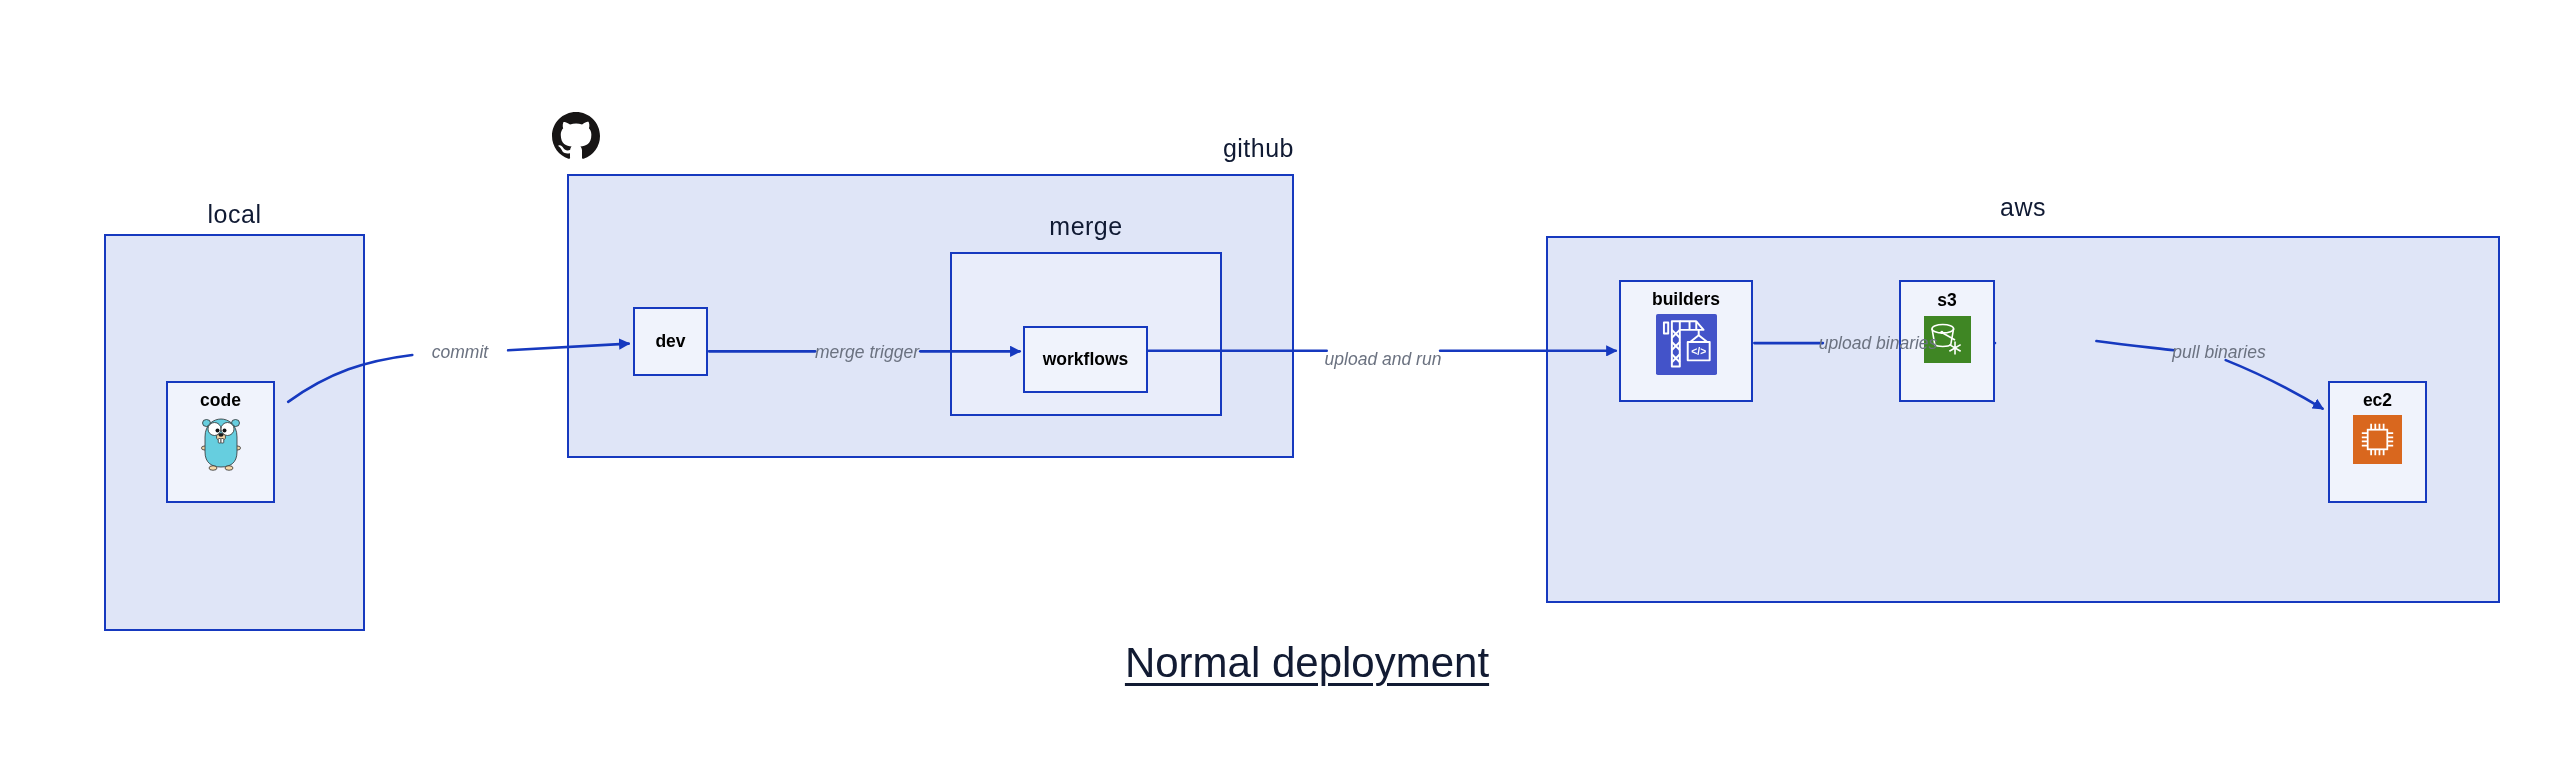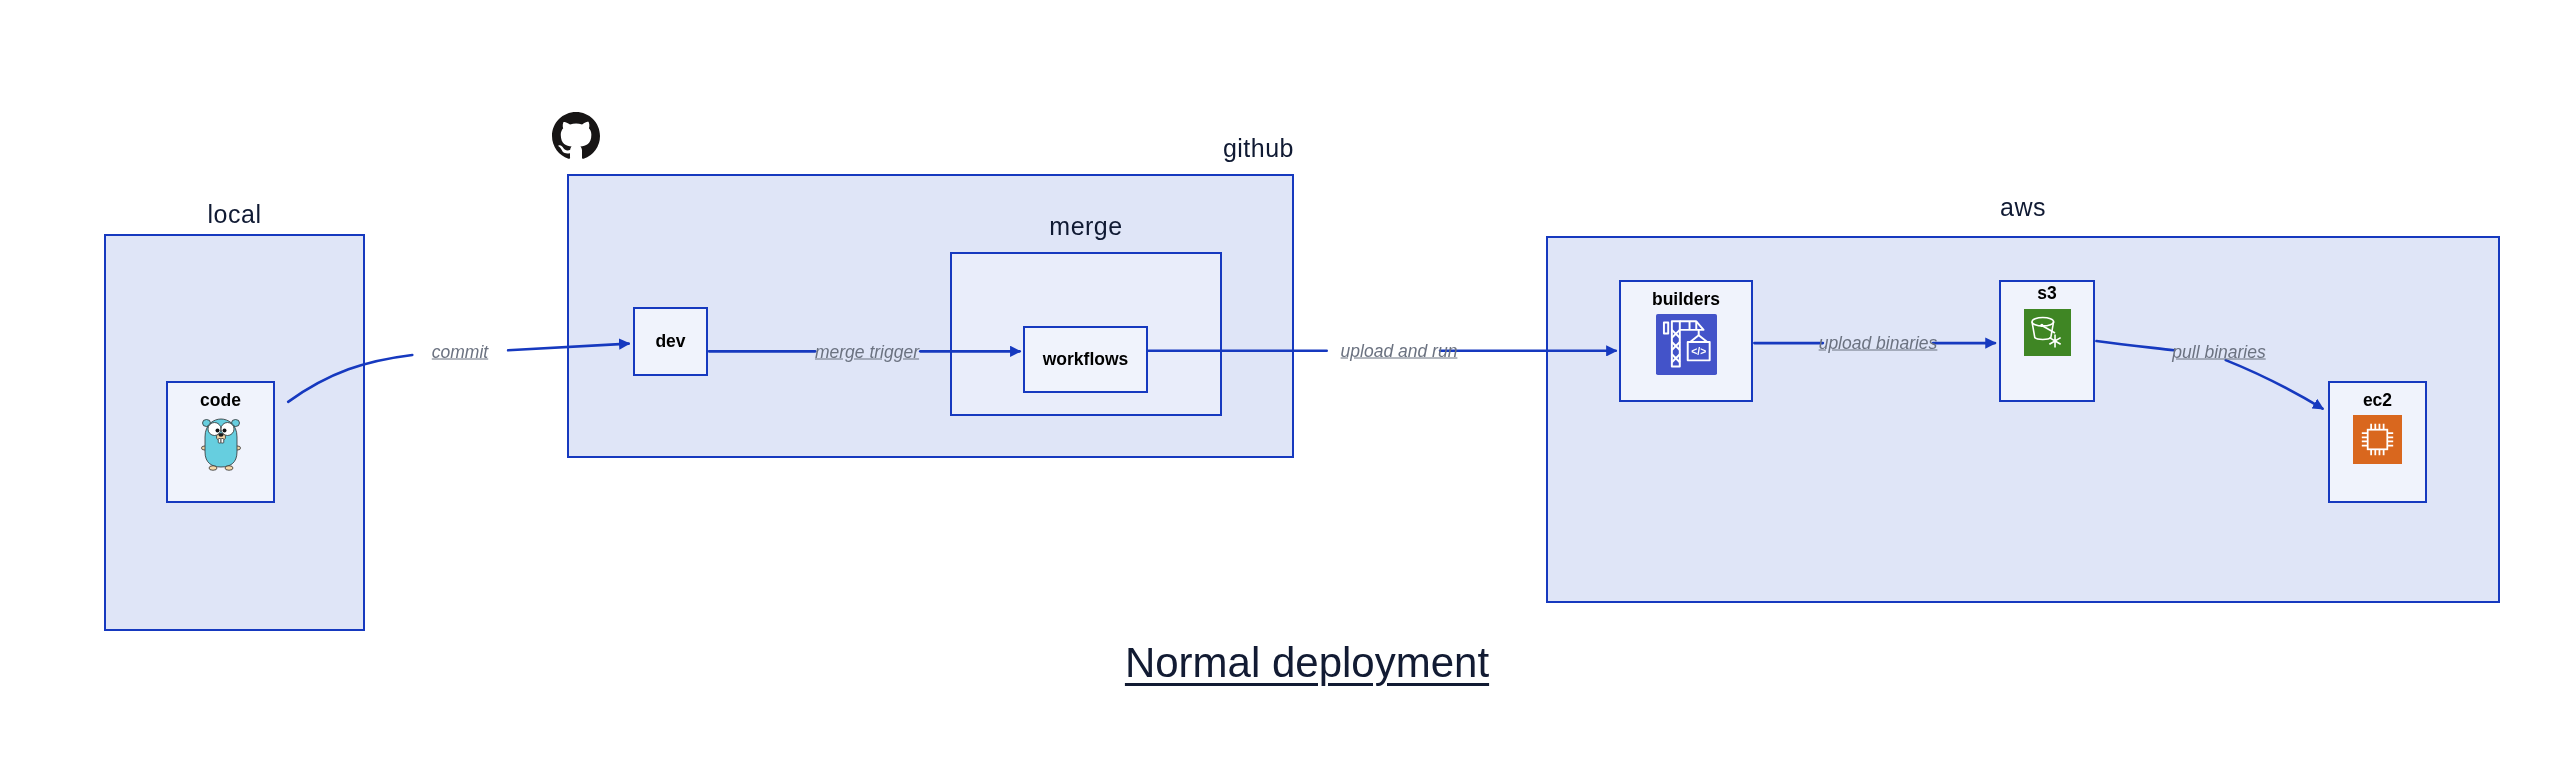--- a/index.html
+++ b/index.html
@@ -21,34 +21,34 @@
   #gl-aws    { left:1546px; top:193px; width:954px; text-align:center; }
 
   
   .node { position:absolute; border:2.6px solid #1639BF; background:#F0F3FC; box-sizing:border-box;
           display:flex; flex-direction:column; align-items:center; }
   .node-label { font-weight:bold; color:#000000; font-size:17.5px; }
   #n-code      { left:166px;  top:381px; width:109px; height:122px; padding-top:6.7px; }
   #n-dev       { left:633px; top:307px; width:75px; height:69px; justify-content:center; }
   #n-workflows { left:1023px; top:326px; width:125px; height:67px; justify-content:center; }
   #n-builders  { left:1619px; top:280px; width:134px; height:122px; padding-top:6.7px; }
-  #n-s3        { left:1999px; top:280px; width:96px; height:122px; padding-top:1px; }
+  #n-s3        { left:1899px; top:280px; width:96px; height:122px; padding-top:8px; }
   #n-ec2       { left:2328px; top:381px; width:99px; height:122px; padding-top:6.7px; }
   .node .icon { margin-top:4.6px; }
 
   
   #github-logo { position:absolute; left:552px; top:112px; width:48px; height:48px; }
 
   
   #edges { position:absolute; left:0; top:0; width:2604px; height:781px; pointer-events:none; }
   .edge-label { position:absolute; transform:translate(-50%,-50%); font-style:italic;
-                font-size:17.5px; color:#6B7280; white-space:nowrap;text-decoration:underline; }
+                font-size:17.5px; color:#6B7280; white-space:nowrap; }
   #el-commit    { left:460px;  top:352px; }
   #el-merge     { left:867px; top:352px; }
-  #el-uploadrun { left:1383px; top:351px;margin-left:16px; }
+  #el-uploadrun { left:1383px; top:359px; }
   #el-uploadbin { left:1878px; top:343px; }
   #el-pullbin   { left:2219px; top:352px; }
 
   
   #diagram-title { position:absolute; left:1307px; top:663px; transform:translate(-50%,-50%);
                    font-size:42px; color:#121B33; text-decoration:underline;
                    text-decoration-thickness:3.1px; text-underline-offset:6.2px; white-space:nowrap; }
 </style>
 </head>
 <body>

